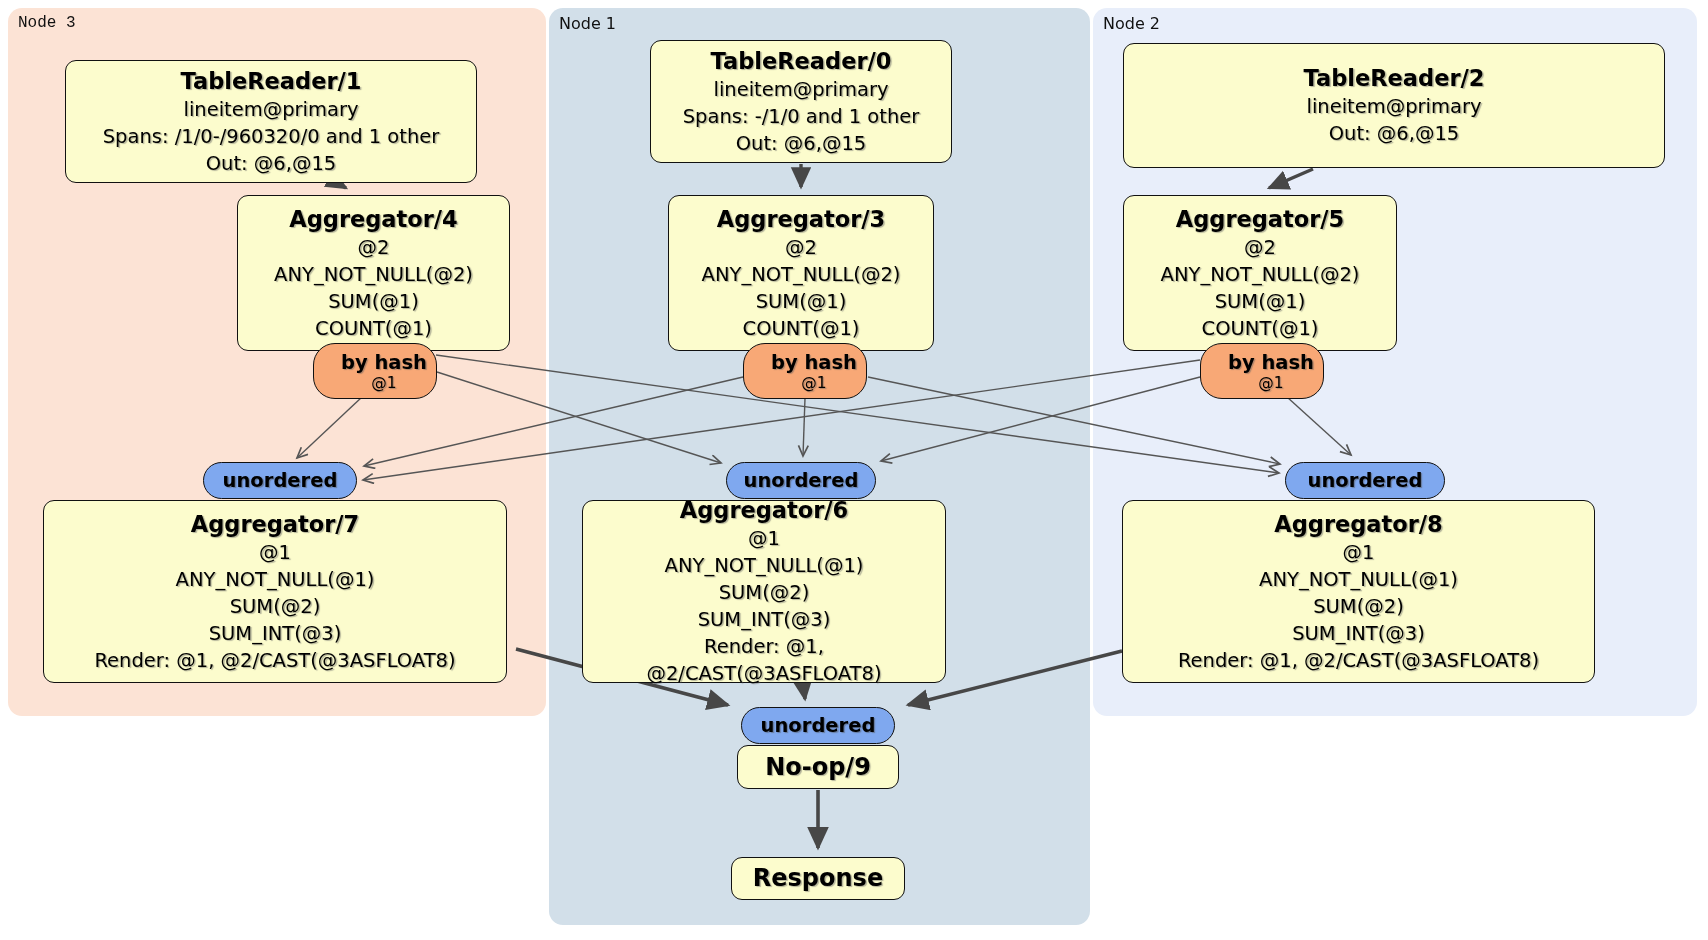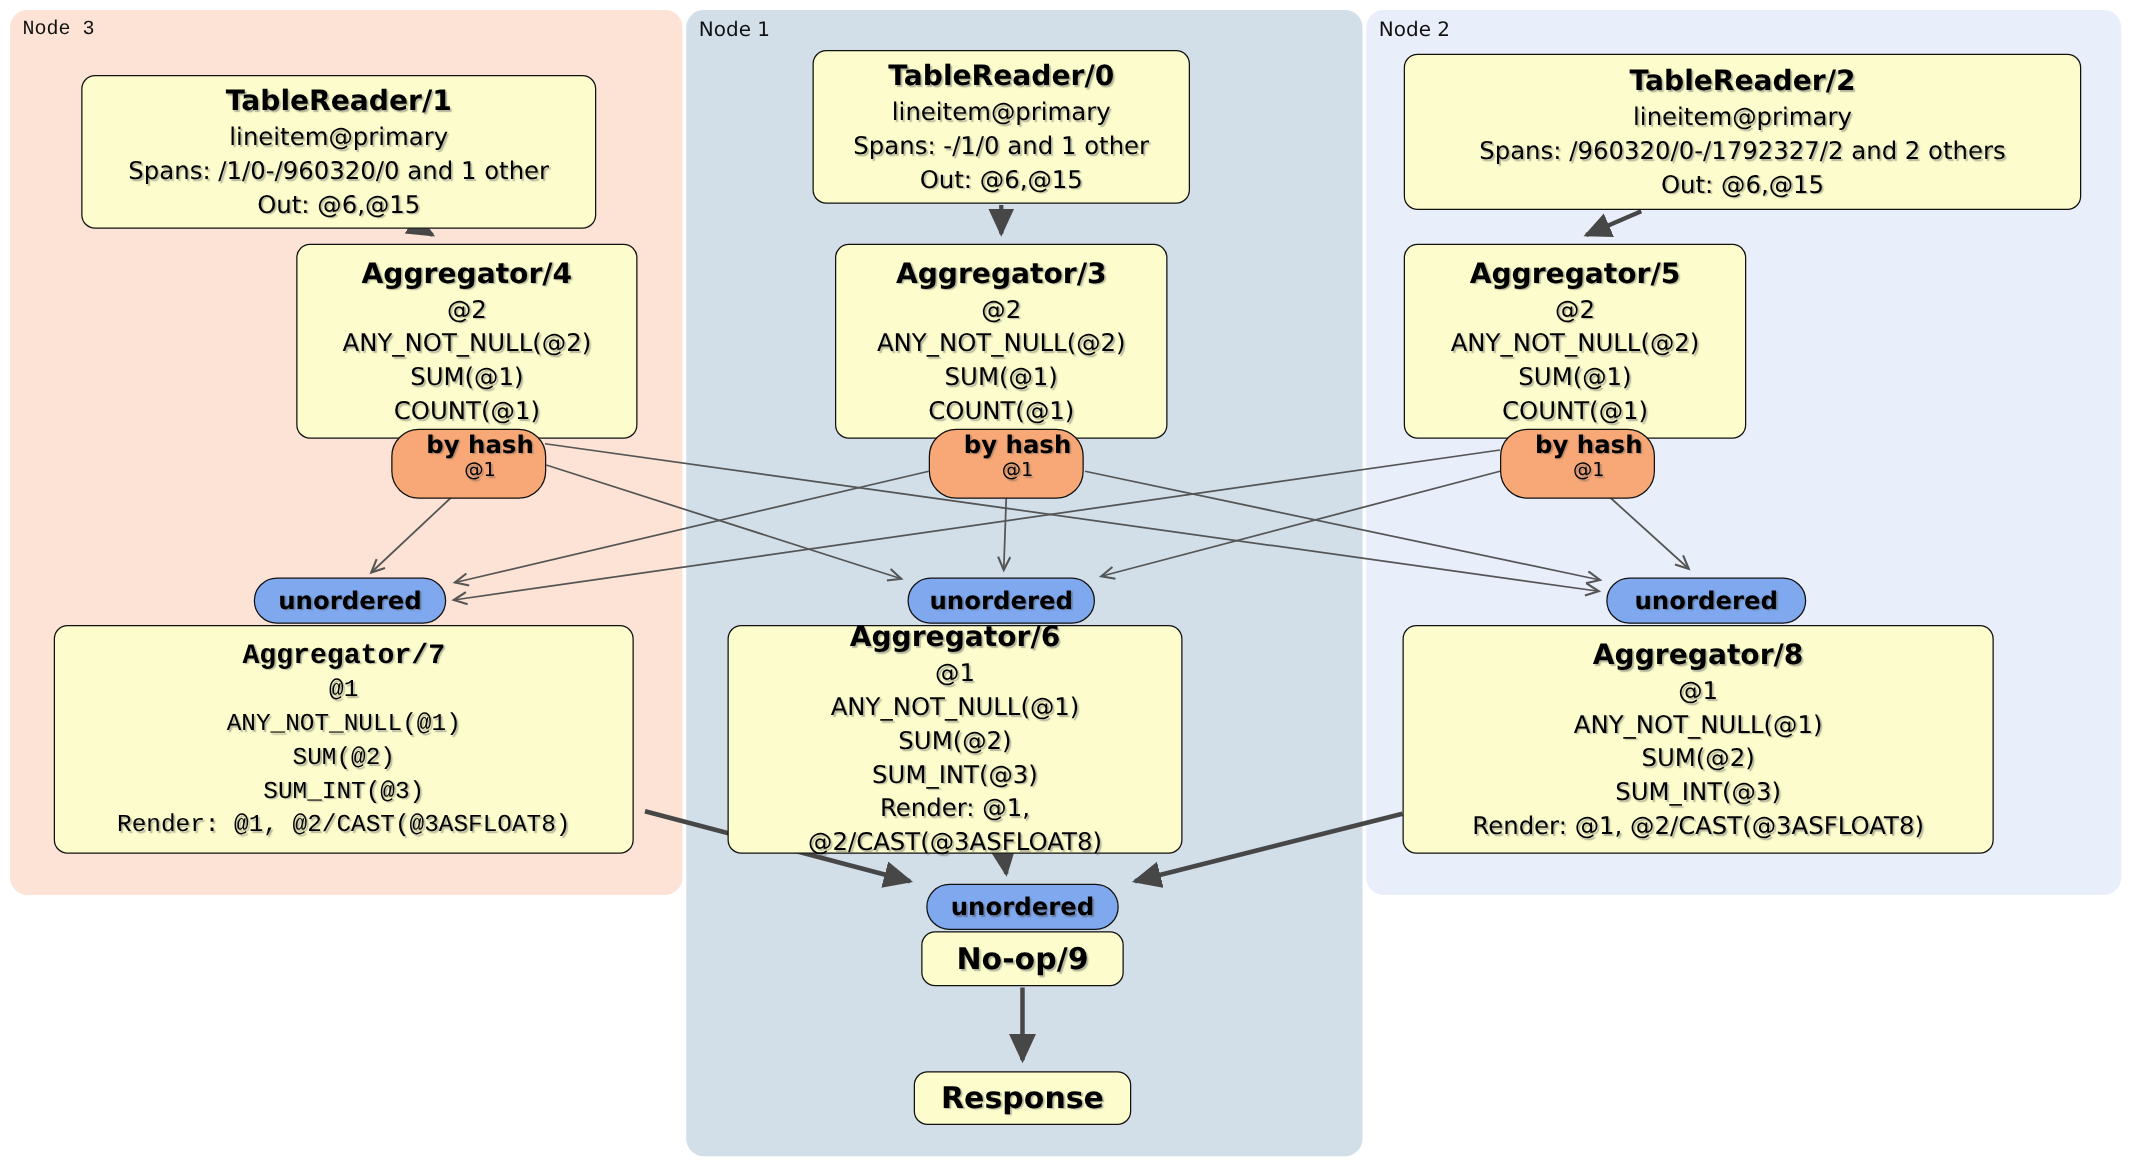--- a/index.html
+++ b/index.html
@@ -8,21 +8,21 @@
   .region{position:absolute;border-radius:14px;}
   .region-label{position:absolute;font-size:16px;color:#111;text-shadow:none;}
   #edges{position:absolute;left:0;top:0;z-index:5;}
   .pbox{position:absolute;z-index:10;background:#fcfccd;border:1.6px solid #111;
         border-radius:11px;display:flex;flex-direction:column;justify-content:center;
         align-items:center;text-align:center;box-sizing:border-box;padding:4px 6px;
         text-shadow:1.4px 1.4px 1px rgba(90,90,90,0.45);}
   .pbox .title{font-weight:bold;font-size:22.5px;line-height:29px;}
   .pbox .line{font-size:19.5px;line-height:27px;}
   .router{position:absolute;z-index:12;background:#f8a876;border:1.7px solid #111;
-          border-radius:22px;display:flex;flex-direction:column;
+          border-radius:22px;display:flex;flex-direction:column;justify-content:center;
           align-items:center;box-sizing:border-box;
           text-shadow:1.3px 1.3px 1px rgba(90,90,90,0.45);padding-left:18px;}
   .router .rlabel{font-weight:bold;font-size:19.5px;line-height:23px;}
   .router .rdetail{font-size:15.5px;line-height:18px;}
   .sync{position:absolute;z-index:12;background:#7fa8ef;border:1.7px solid #111;
         border-radius:19px;display:flex;justify-content:center;align-items:center;
         font-weight:bold;font-size:19.5px;box-sizing:border-box;
         text-shadow:1.3px 1.3px 1px rgba(80,80,80,0.5);}
   .small-title .title{font-size:24px;}
 </style>
@@ -76,21 +76,20 @@
 <div class="pbox" style="left:650px;top:40px;width:302px;height:123px;">
   <div class="title">TableReader/0</div>
   <div class="line">lineitem@primary</div>
   <div class="line">Spans: -/1/0 and 1 other</div>
   <div class="line">Out: @6,@15</div>
 </div>
 
 <div class="pbox" style="left:1123px;top:43px;width:542px;height:125px;">
   <div class="title">TableReader/2</div>
   <div class="line">lineitem@primary</div>
-  <div class="line">Spans: /960320/0-/1792327/2 and 2 others</div>
   <div class="line">Out: @6,@15</div>
 </div>
 
 <div class="pbox" style="left:237px;top:195px;width:273px;height:156px;">
   <div class="title">Aggregator/4</div>
   <div class="line">@2</div>
   <div class="line">ANY_NOT_NULL(@2)</div>
   <div class="line">SUM(@1)</div>
   <div class="line">COUNT(@1)</div>
 </div>
@@ -121,21 +120,21 @@
 </div>
 <div class="router" style="left:1200px;top:343px;width:124px;height:56px;">
   <div class="rlabel">by hash</div>
   <div class="rdetail">@1</div>
 </div>
 
 <div class="sync" style="left:203px;top:462px;width:154px;height:37px;">unordered</div>
 <div class="sync" style="left:726px;top:462px;width:150px;height:37px;">unordered</div>
 <div class="sync" style="left:1285px;top:462px;width:160px;height:37px;">unordered</div>
 
-<div class="pbox" style="left:43px;top:500px;width:464px;height:183px;font-family:Liberation Mono, monospace;">
+<div class="pbox" style="left:43px;top:500px;width:464px;height:183px;">
   <div class="title">Aggregator/7</div>
   <div class="line">@1</div>
   <div class="line">ANY_NOT_NULL(@1)</div>
   <div class="line">SUM(@2)</div>
   <div class="line">SUM_INT(@3)</div>
   <div class="line">Render: @1, @2/CAST(@3ASFLOAT8)</div>
 </div>
 
 <div class="pbox" style="left:582px;top:500px;width:364px;height:183px;">
   <div class="title">Aggregator/6</div>

